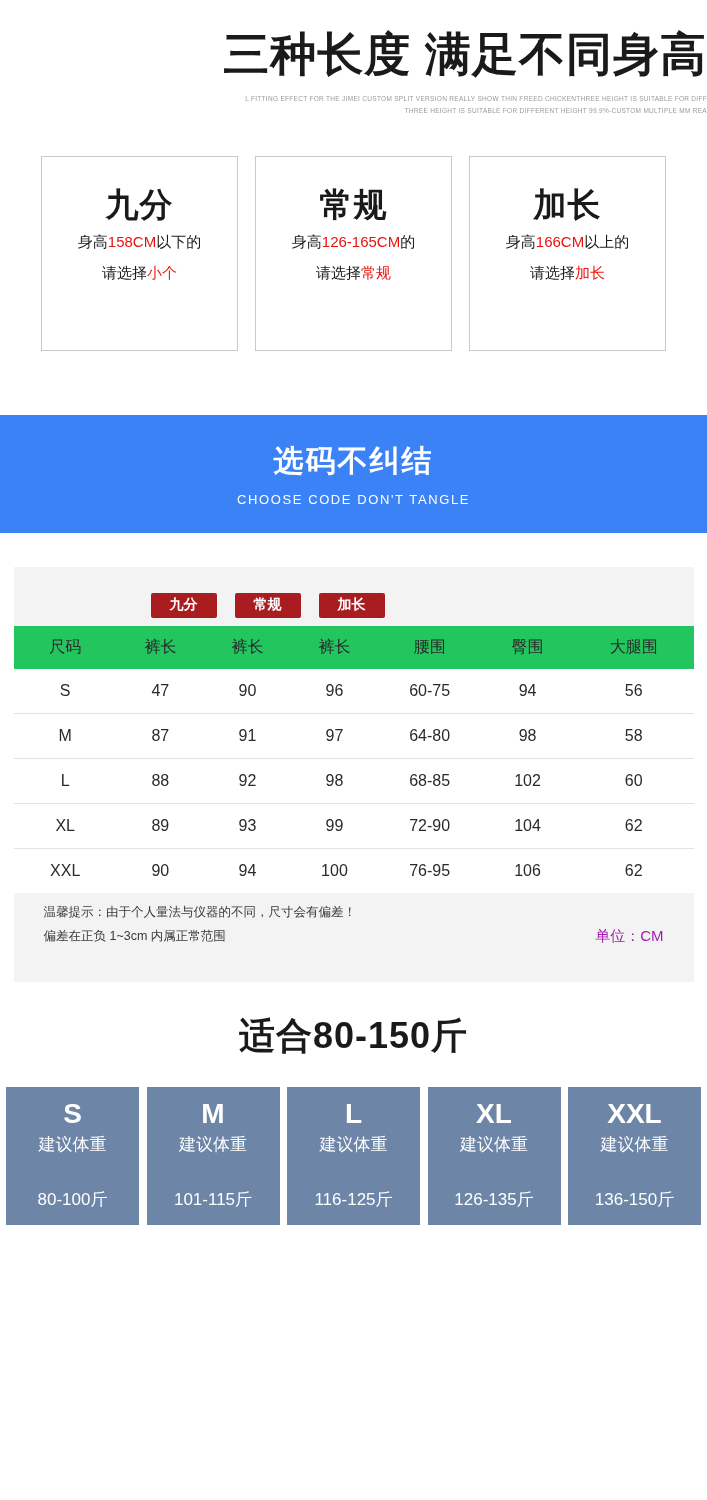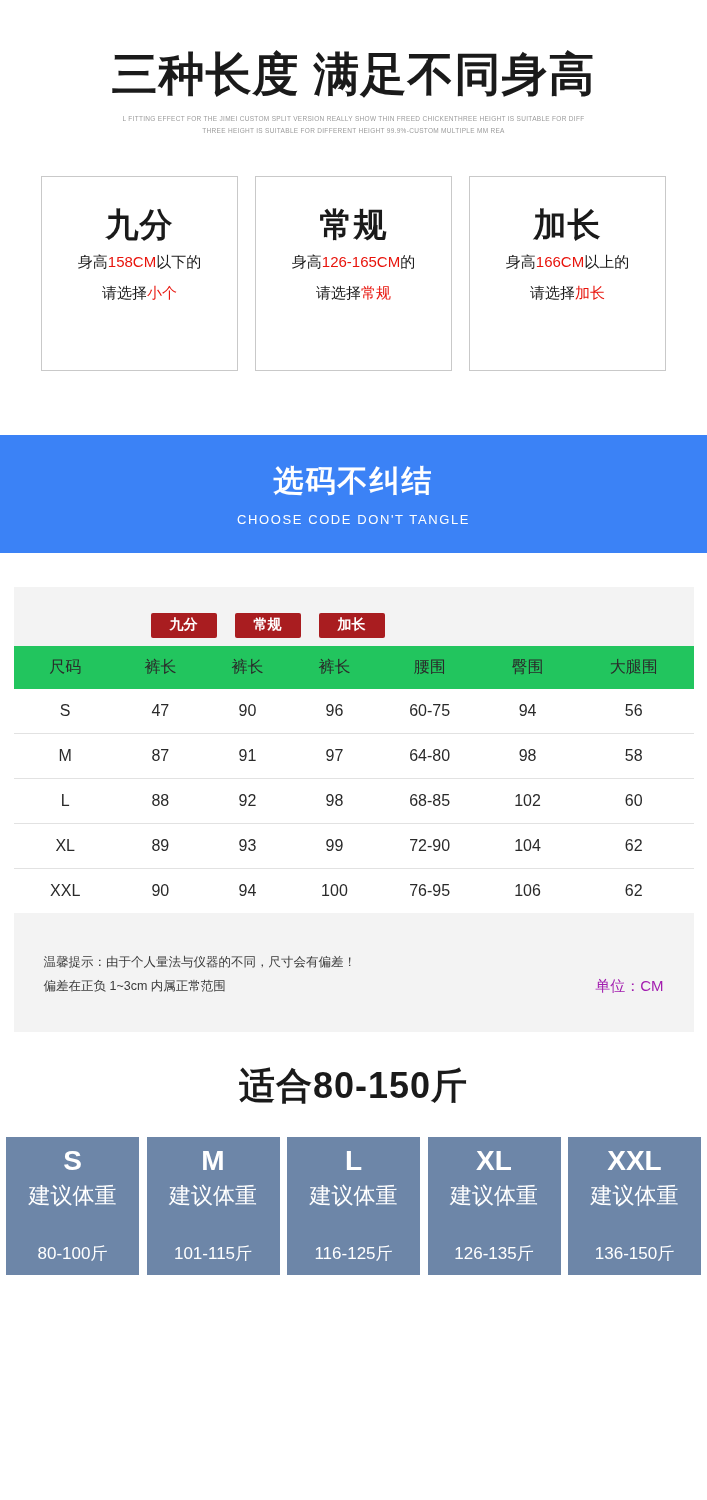--- a/index.html
+++ b/index.html
@@ -7,21 +7,21 @@
     width: 707px;
     height: 1500px;
     background: #ffffff;
     font-family: "Liberation Sans", sans-serif;
     color: #231f20;
     overflow: hidden;
   }
   .page { position: relative; width: 707px; height: 1500px; background:#fff; }
 
   
-  .hero { padding-top: 48px; text-align: center; }
+  .hero { padding-top: 28px; text-align: right; }
   .hero-title {
     font-size: 46px;
     font-weight: 700;
     letter-spacing: 1px;
     color: #1a1a1a;
     line-height: 1.15;
   }
   .hero-sub {
     margin-top: 20px;
     font-size: 19px;
@@ -143,21 +143,21 @@
     border-bottom: 1px solid #e2e2e2;
   }
   tbody tr:last-child td { border-bottom: none; }
   .col-size { width: 95px; }
   .col-len  { width: 80px; }
   .col-waist{ width: 95px; }
   .col-hip  { width: 85px; }
   .col-thigh{ width: 110px; }
 
   .note {
-    margin: 38px auto 0;
+    margin: 8px auto 0;
     width: 620px;
     display: flex;
     justify-content: space-between;
     align-items: flex-end;
   }
   .note-text {
     font-size: 12.5px;
     color: #3a3a3a;
     line-height: 1.9;
   }
@@ -194,21 +194,21 @@
     align-items: center;
     justify-content: center;
   }
   .wbox-size {
     font-size: 28px;
     font-weight: 700;
     line-height: 1;
   }
   .wbox-label {
     margin-top: 6px;
-    font-size: 22px;
+    font-size: 17px;
     line-height: 1.35;
   }
   .wbox-range {
     font-size: 17px;
     line-height: 1.35;
     margin-top: 32px;
   }
 </style>
 </head>
 <body>

